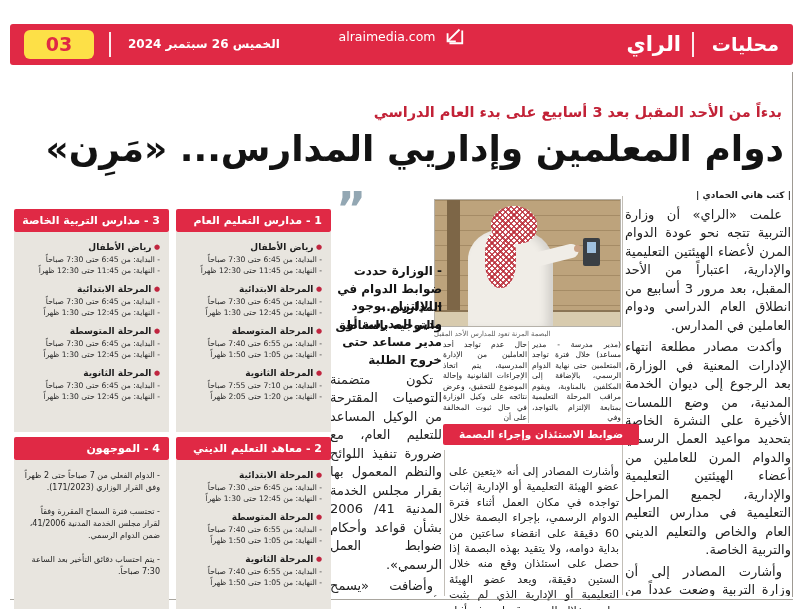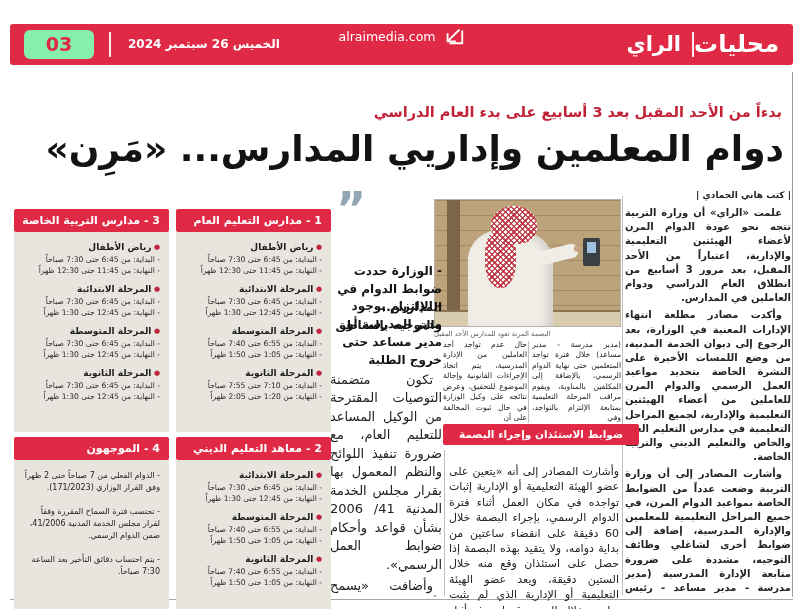--- a/index.html
+++ b/index.html
@@ -1,41 +1,41 @@
 <!DOCTYPE html>
 <html lang="ar"><head>
 <meta charset="utf-8">
 <style>
   html,body{margin:0;padding:0;background:#ffffff;}
   *{box-sizing:border-box;font-family:"DejaVu Sans",sans-serif;}
   #page{position:relative;width:800px;height:609px;background:#fff;overflow:hidden;direction:rtl;}
 
   
   .topbar{position:absolute;left:10px;top:24px;width:783px;height:41px;background:#e02945;border-radius:3px;}
-  .topbar .section{position:absolute;right:14px;top:0;line-height:41px;color:#fff;font-weight:700;font-size:24px;}
+  .topbar .section{position:absolute;right:14px;top:0;line-height:41px;color:#fff;font-weight:700;font-size:19px;}
   .vdiv{position:absolute;top:8px;width:2px;height:25px;background:rgba(255,255,255,.9);}
   .topbar .wordmark{position:absolute;right:112px;top:0;line-height:41px;color:#fff;font-weight:700;font-size:21px;}
   .sitewrap{position:absolute;left:50%;top:0;transform:translateX(-50%);height:25px;display:flex;align-items:center;gap:7px;direction:ltr;}
   .sitewrap .site{color:#fff;font-size:12.5px;}
   .datebox{position:absolute;left:118px;top:0;line-height:41px;color:#fff;font-weight:700;font-size:12px;direction:rtl;}
-  .pagenum{position:absolute;left:14px;top:6px;width:70px;height:29px;background:#86efac;border-radius:6px;color:#e02945;font-weight:700;font-size:19px;text-align:center;line-height:29px;direction:ltr;}
+  .pagenum{position:absolute;left:14px;top:6px;width:70px;height:29px;background:#fde047;border-radius:6px;color:#e02945;font-weight:700;font-size:19px;text-align:center;line-height:29px;direction:ltr;}
 
   
   .kicker{position:absolute;right:18px;top:104px;width:760px;text-align:right;color:#c22237;font-weight:700;font-size:14.5px;}
   .mainhead{position:absolute;right:16px;top:126px;width:770px;text-align:right;color:#131313;font-weight:700;font-size:36px;line-height:1.3;}
 
   
   .rule-v{position:absolute;width:1px;background:#c2beb7;}
   .rule-h{position:absolute;height:1px;background:#a9a69f;}
 
   
   .byline{position:absolute;left:625px;top:190px;width:166px;text-align:right;font-size:9px;font-weight:700;color:#222;}
   .col{position:absolute;text-align:justify;color:#222;overflow:hidden;}
   .col p{margin:0 0 3px 0;text-indent:9px;}
-  #col1{left:625px;top:206px;width:166px;height:390px;font-size:10px;line-height:1.42;font-weight:bold;}
+  #col1{left:625px;top:206px;width:166px;height:390px;font-size:13px;line-height:1.42;}
   #midR{left:532px;top:340px;width:89px;height:84px;font-size:7.6px;line-height:1.38;}
   #midL{left:443px;top:340px;width:84px;height:84px;font-size:7.6px;line-height:1.38;}
   #col4{left:330px;top:371px;width:112px;height:226px;font-size:13px;line-height:1.42;}
   #sectext{left:449px;top:464px;width:170px;height:146px;font-size:11px;line-height:1.4;}
 
   .quotemark{position:absolute;left:336px;top:186px;font-size:46px;font-weight:700;color:#93a7b3;line-height:1;direction:ltr;}
   .pull{position:absolute;left:330px;width:112px;text-align:right;font-size:12px;font-weight:700;color:#151515;line-height:1.5;}
   #pull0{top:226px;margin-top:36px;} #pull1{top:297px;}
 
   .sechead{position:absolute;left:443px;top:424px;width:196px;height:21px;background:#e02945;color:#fff;font-weight:700;font-size:10.5px;text-align:center;line-height:21px;border-radius:2px;}

